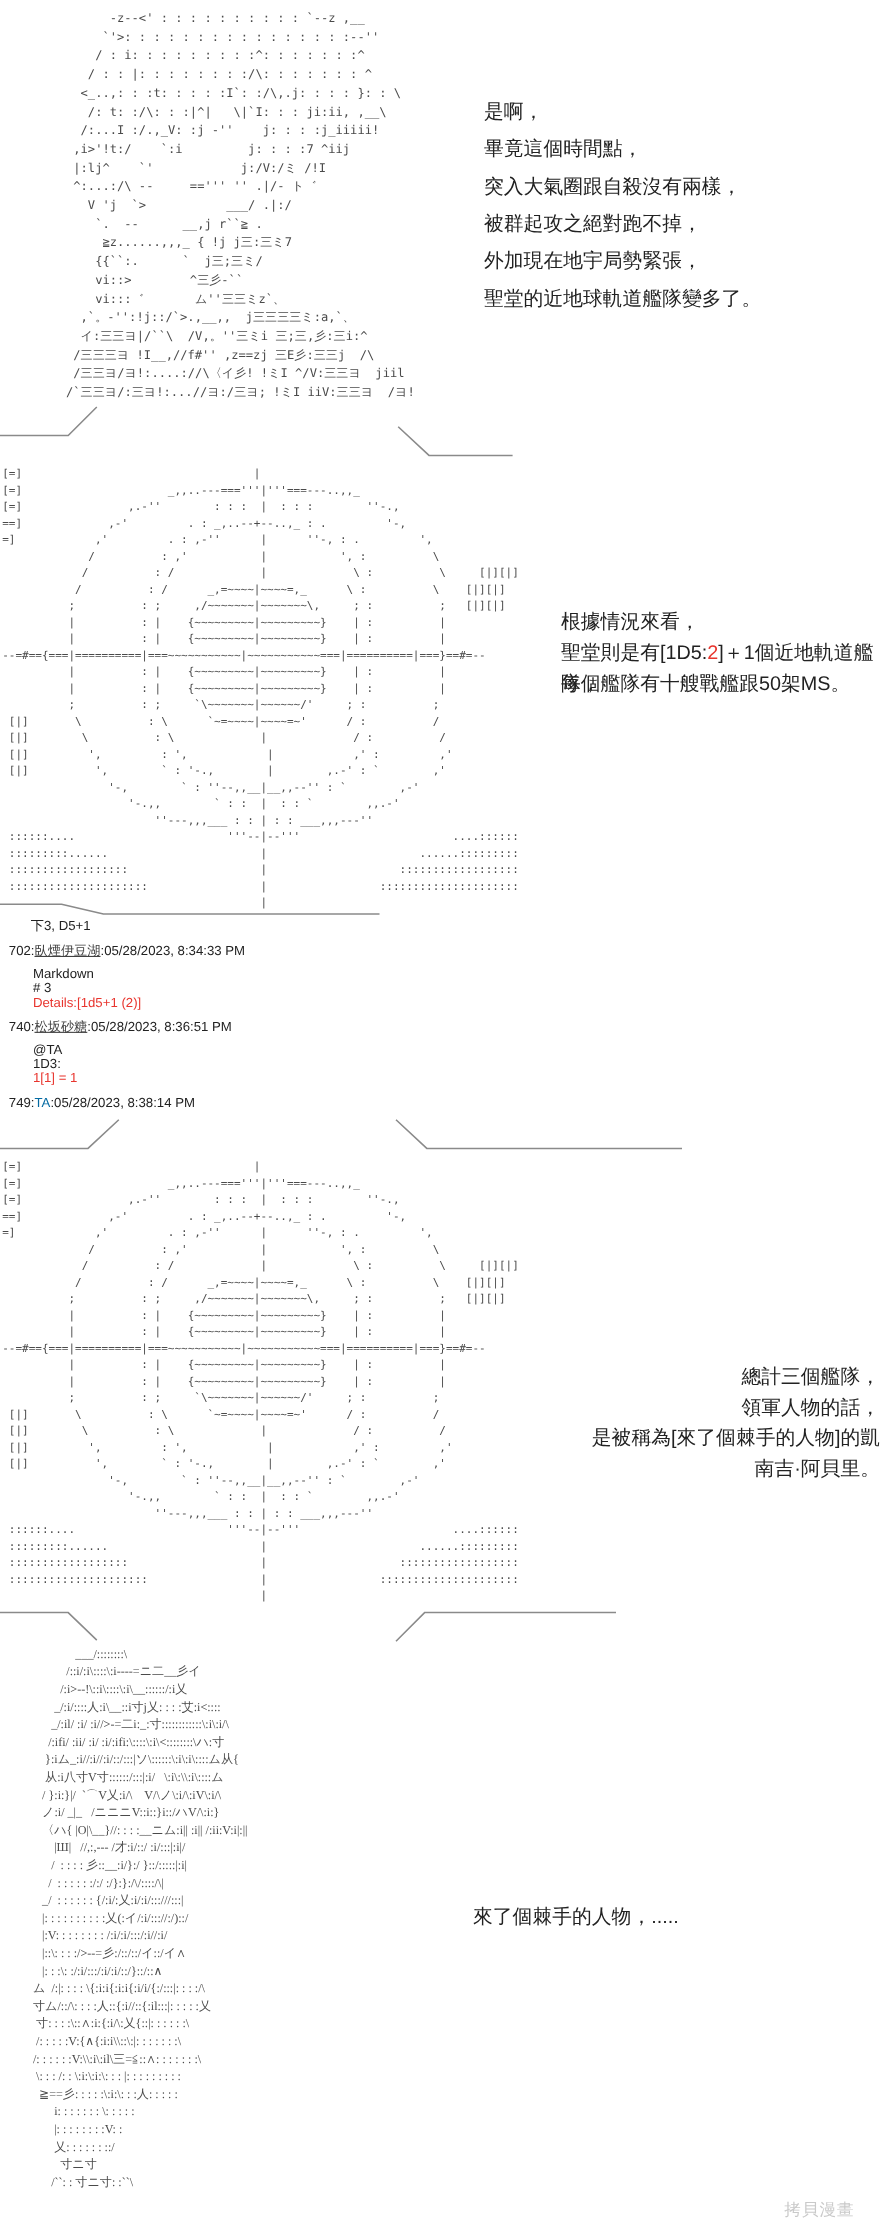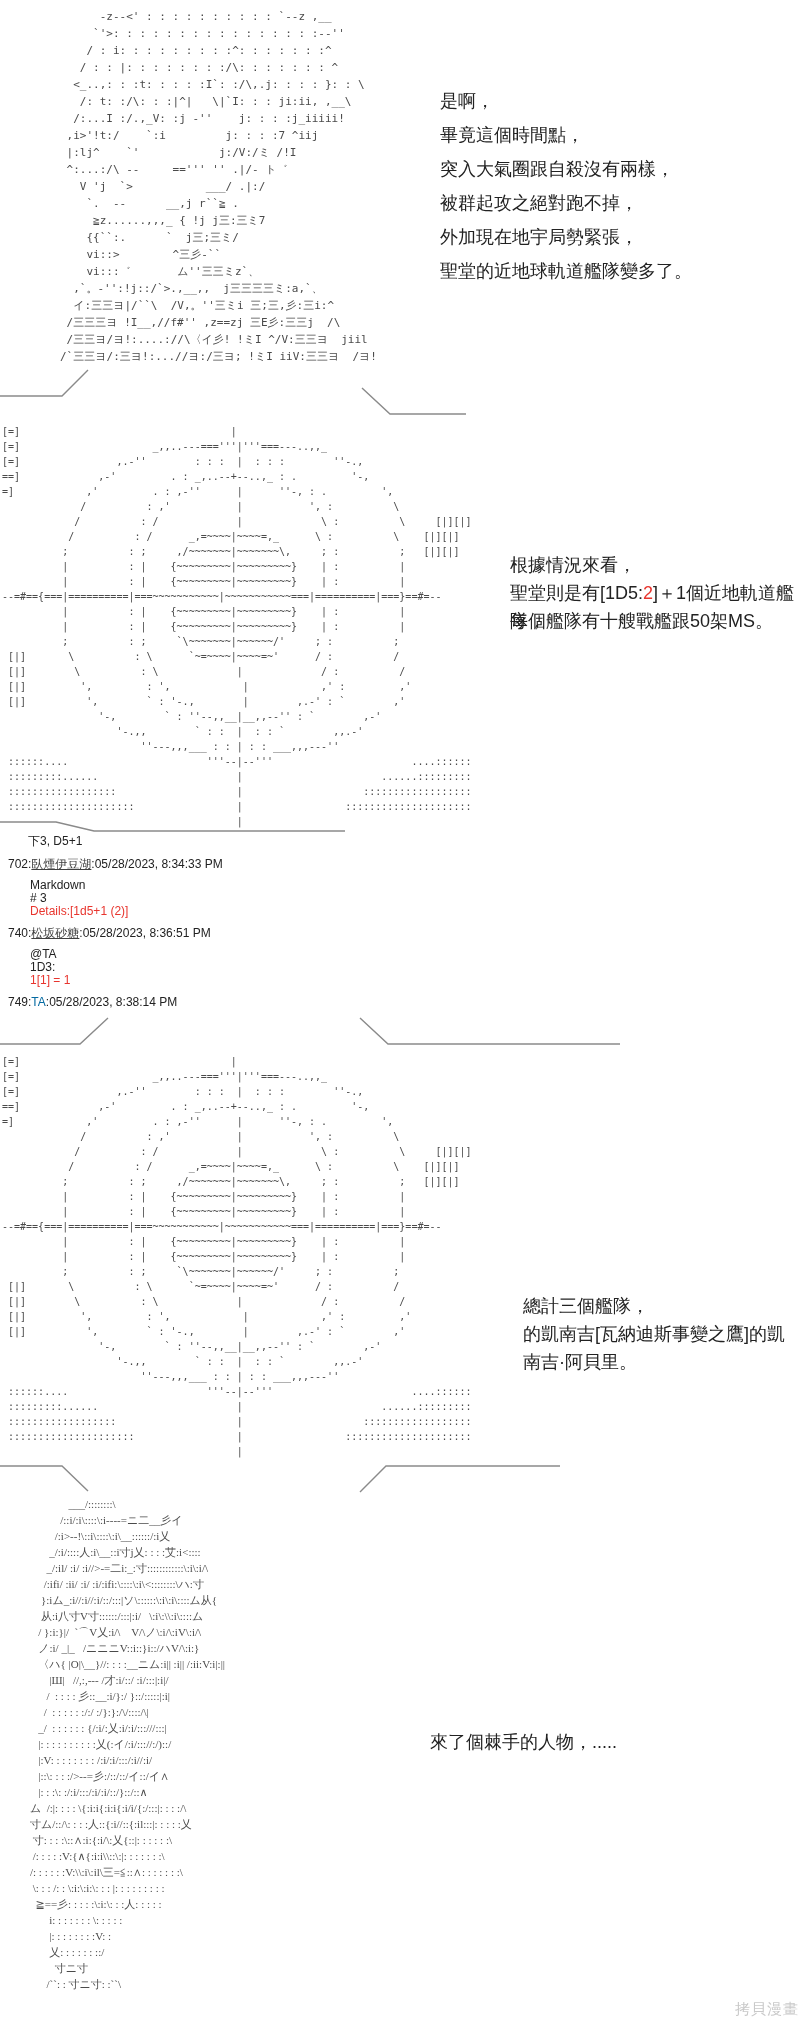--- a/index.html
+++ b/index.html
@@ -13,38 +13,38 @@
   .aa-map2{left:2px;top:1054px;font-size:10px;line-height:15px;}
   .aa-btm{left:30px;top:1496px;font-size:11px;line-height:16px;font-family:Liberation Serif, serif;}
 
   
   .dlg{position:absolute;font-family:"Liberation Sans","DejaVu Sans",sans-serif;
        font-size:18px;color:#222222;}
   .dlg-1{left:440px;top:84px;}
   .dlg-1 .ln{height:34px;line-height:34px;}
   .dlg-2{left:510px;top:551px;}
   .dlg-2 .ln{height:28px;line-height:28px;}
-  .dlg-3{left:523px;top:1292px;}
+  .dlg-3{left:523px;top:1237px;text-align:right;}
   .dlg-3 .ln{height:28px;line-height:28px;}
   .dlg-4{left:430px;top:1732px;}
   .dlg-4 .ln{height:20px;line-height:20px;}
 
   
   .meta{position:absolute;left:8px;top:834px;width:420px;
         font-family:"Liberation Sans","DejaVu Sans",sans-serif;font-size:12px;color:#222222;}
   .meta .note{margin:0 0 9px 20px;line-height:14px;}
   .meta .hdr{margin:0 0 8px 0;line-height:14px;}
   .meta .quote{margin:0 0 8px 22px;line-height:13px;}
   .meta .quote div{line-height:13px;}
   a.author{color:#404040;text-decoration:underline;cursor:pointer;}
   .red{color:#e8352e;}
   .green{color:#0369a1;text-decoration:none;}
 
   
-  .wm{position:absolute;left:735px;top:2000px;font-size:15px;letter-spacing:1px;
+  .wm{position:absolute;left:713px;top:2000px;font-size:15px;letter-spacing:1px;
       color:#c9c9c9;font-family:"Liberation Sans","DejaVu Sans",sans-serif;}
 
   
   svg.breaks{position:absolute;left:0;top:0;pointer-events:none;}
   svg.breaks polyline{fill:none;stroke:#8a8a8a;stroke-width:1.4;}
 </style>
 </head>
 <body>
 
 <div class="canvas">
@@ -167,21 +167,22 @@
                    '-.,,        ` : :  |  : : `        ,,.-'
                        ''---,,,___ : : | : : ___,,,---''
  ::::::....                       '''--|--'''                       ....::::::
  :::::::::......                       |                       ......:::::::::
  ::::::::::::::::::                    |                    ::::::::::::::::::
  :::::::::::::::::::::                 |                 :::::::::::::::::::::
                                        |</pre>
 
   <div class="dlg dlg-3">
     <div class="ln">總計三個艦隊，</div>
-    <div class="ln">的凱南吉[瓦納迪斯事變之鷹]的凱南吉·阿貝里。</div>
+    <div class="ln">領軍人物的話，</div>
+    <div class="ln">是被稱為[來了個棘手的人物]的凱南吉·阿貝里。</div>
   </div>
 
   <pre class="aa aa-btm">              ___/::::::::\
            /::i/:i\::::\:i----=ニ二__彡イ
          /:i&gt;--!\::i\::::\:i\__::::::/:i乂
        _/:i/::::人:i\__::i寸j乂: : : :艾:i&lt;::::
       _/:il/ :i/ :i//&gt;-=二i:_:寸::::::::::::\:i\:i/\
      /:ifi/ :ii/ :i/ :i/:ifi:\::::\:i\&lt;::::::::\ハ:寸
     }:iム_:i//:i//:i/::/:::|ソ\::::::\:i\:i\::::ム从{
     从:i八寸V寸::::::/:::|:i/   \:i\:\\:i\::::ム

